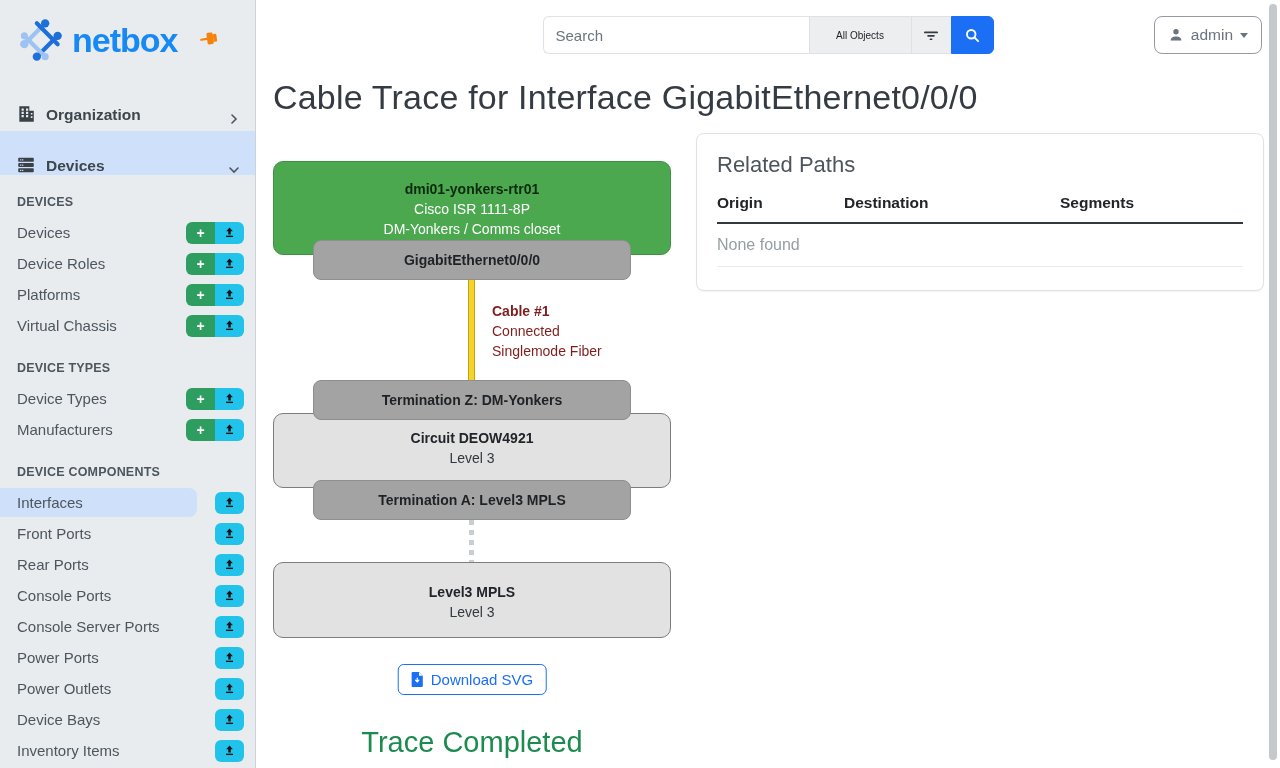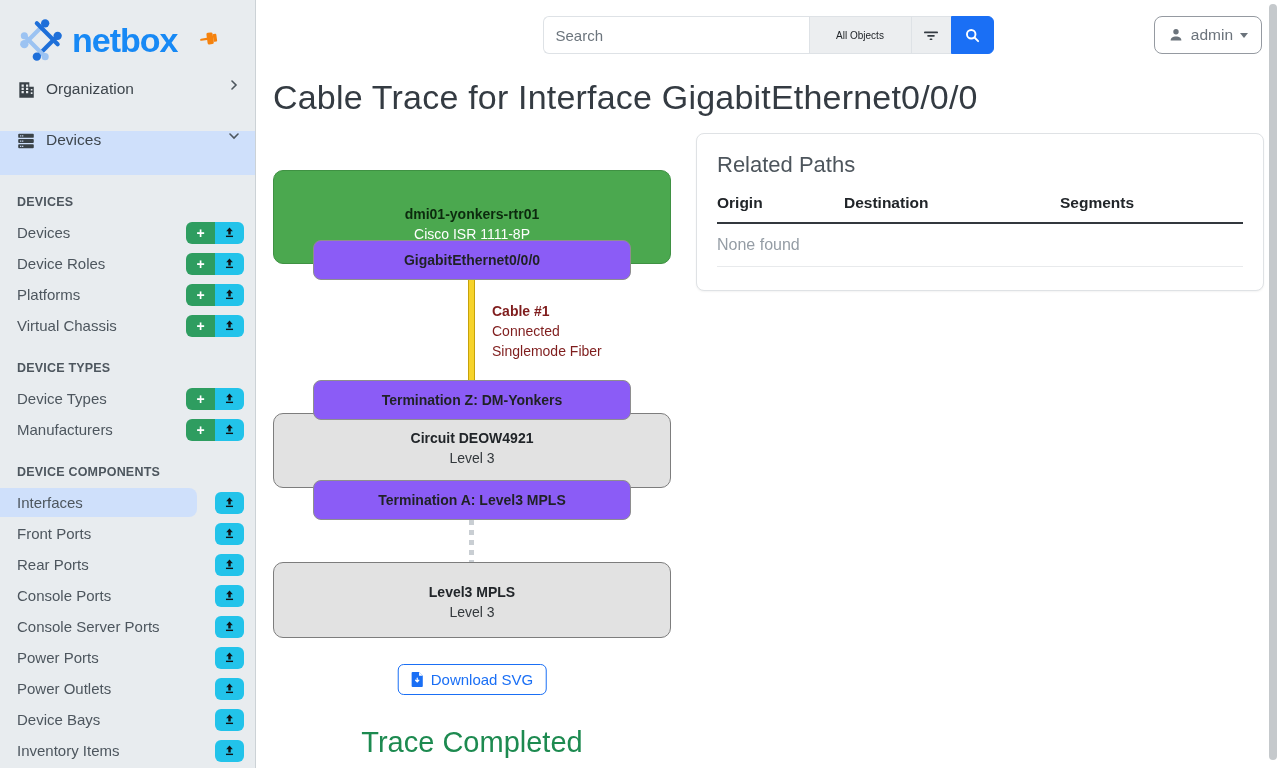--- a/index.html
+++ b/index.html
@@ -7,22 +7,22 @@
     font-family:"Liberation Sans","DejaVu Sans",sans-serif; background:#fff; }
 
   
   .sidebar { position:absolute; left:0; top:0; width:256px; height:768px;
     background:#e8ecef; border-right:1px solid #ccd2d6; }
   .brand { height:80px; display:flex; align-items:center; padding:0 16px; position:relative; }
   .brand-mark { width:50px; height:50px; margin-right:6px; }
   .brand-name { font-size:34px; font-weight:bold; color:#1789f5; letter-spacing:-1px; }
   .brand-pin { position:absolute; right:34px; top:30px; transform:rotate(-8deg); }
 
-  .nav-top { display:flex; align-items:flex-start; height:44px; padding:0 16px;
-    font-size:15.5px; font-weight:normal; color:#3e464d; cursor:pointer; margin-bottom:7px; }
+  .nav-top { display:flex; align-items:flex-end; height:44px; padding:0 16px;
+    font-size:15.5px; font-weight:bold; color:#3e464d; cursor:pointer; margin-bottom:7px; }
   .nav-top .nav-icon { width:20px; height:20px; margin-right:10px; }
   .nav-top .spacer { flex:1; }
   .nav-top.active { background:#cfe0fb; }
 
   .sec-header { margin:20px 0 8px 0; padding-left:17px; font-size:12.5px;
     font-weight:bold; color:#4d565e; letter-spacing:.2px; }
   .side-row { display:flex; align-items:center; height:31px; padding-right:11px; }
   .side-link { flex:1; height:29px; display:flex; align-items:center; padding-left:17px;
     font-size:15px; color:#4d565e; cursor:pointer; }
   .side-row.active .side-link { background:#cfe0fb; border-radius:0 8px 8px 0; margin-right:18px; }
@@ -59,25 +59,25 @@
 
   h1.page-title { margin:6px 0 0 17px; font-size:34px; font-weight:300; color:#343b42;
     line-height:42px; letter-spacing:.2px; }
 
   .content { position:relative; height:643px; }
 
   
   .trace { position:absolute; left:17px; top:35px; width:398px; height:608px; }
   .trace .abs { position:absolute; }
   .node-big { width:398px; border-radius:10px; text-align:center; }
-  .device-box { top:17px; left:0; height:94px; background:#4ba84f; border:1px solid #3f9143;
-    padding-top:33px; }
+  .device-box { top:8px; left:0; height:94px; background:#4ba84f; border:1px solid #3f9143;
+    padding-top:17px; }
   .device-box .t { font-size:14px; font-weight:bold; color:#0c2a0e; line-height:20px; }
   .device-box .s { font-size:14px; color:#fff; line-height:20px; }
-  .node-mid { left:40px; width:318px; height:40px; background:#8b5cf6; border:1px solid #8e8e8e;
+  .node-mid { left:40px; width:318px; height:40px; background:#a3a3a3; border:1px solid #8e8e8e;
     border-radius:8px; display:flex; align-items:center; justify-content:center;
     font-size:14px; font-weight:bold; color:#1f2225; z-index:3; }
   .iface-box { top:87px; }
   .termz-box { top:227px; }
   .terma-box { top:327px; }
   .cable-line { top:127px; left:195px; width:7px; height:101px; background:#f6d32b;
     border-left:1px solid #c7a20a; border-right:1px solid #c7a20a; z-index:1; }
   .cable-label { top:148px; left:219px; font-size:14px; color:#7f1d1d; line-height:20px;
     white-space:nowrap; }
   .cable-label .b { font-weight:bold; }

